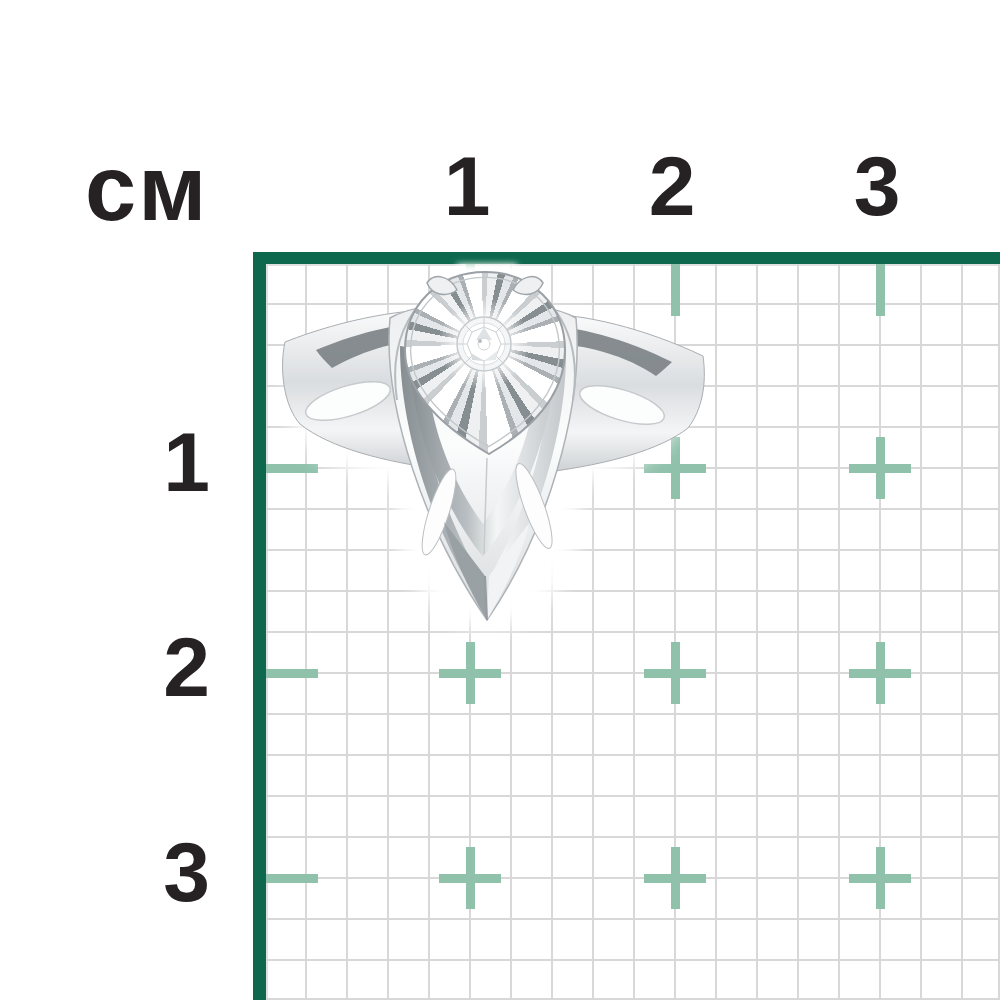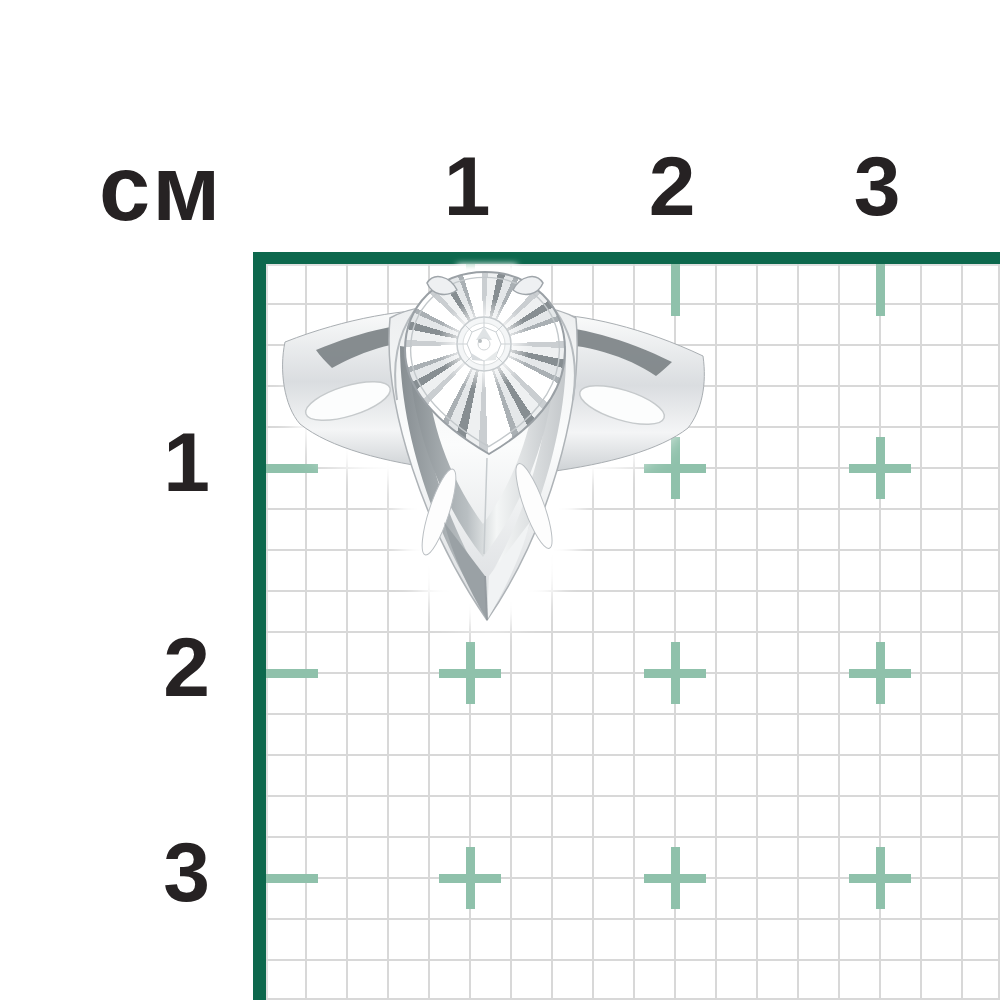--- a/index.html
+++ b/index.html
@@ -8,21 +8,21 @@
     --grid-line:#d8d8d8;
     --cross:#8fc1ab;
     --bg:#ffffff;
   }
   *{margin:0;padding:0;box-sizing:border-box;}
   html,body{width:1000px;height:1000px;background:var(--bg);overflow:hidden;
     font-family:"Liberation Sans","DejaVu Sans",sans-serif;}
   .canvas{position:absolute;left:0;top:0;width:1000px;height:1000px;background:var(--bg);}
 
   
-  .unit-label{position:absolute;left:99px;top:142px;font-size:92px;font-weight:bold;
+  .unit-label{position:absolute;left:85px;top:142px;font-size:92px;font-weight:bold;
     line-height:1;color:var(--ink);letter-spacing:2px;}
   .top-label{position:absolute;top:144px;transform:translateX(-50%);
     font-size:84px;font-weight:bold;line-height:1;color:var(--ink);}
   .top-label.c1{left:467px}.top-label.c2{left:672px}.top-label.c3{left:877px}
   .left-label{position:absolute;left:60px;width:150px;text-align:right;
     font-size:84px;font-weight:bold;line-height:1;color:var(--ink);}
   .left-label.r1{top:420px}.left-label.r2{top:625px}.left-label.r3{top:830px}
 
   
   .grid{position:absolute;left:253px;top:252px;width:747px;height:748px;

